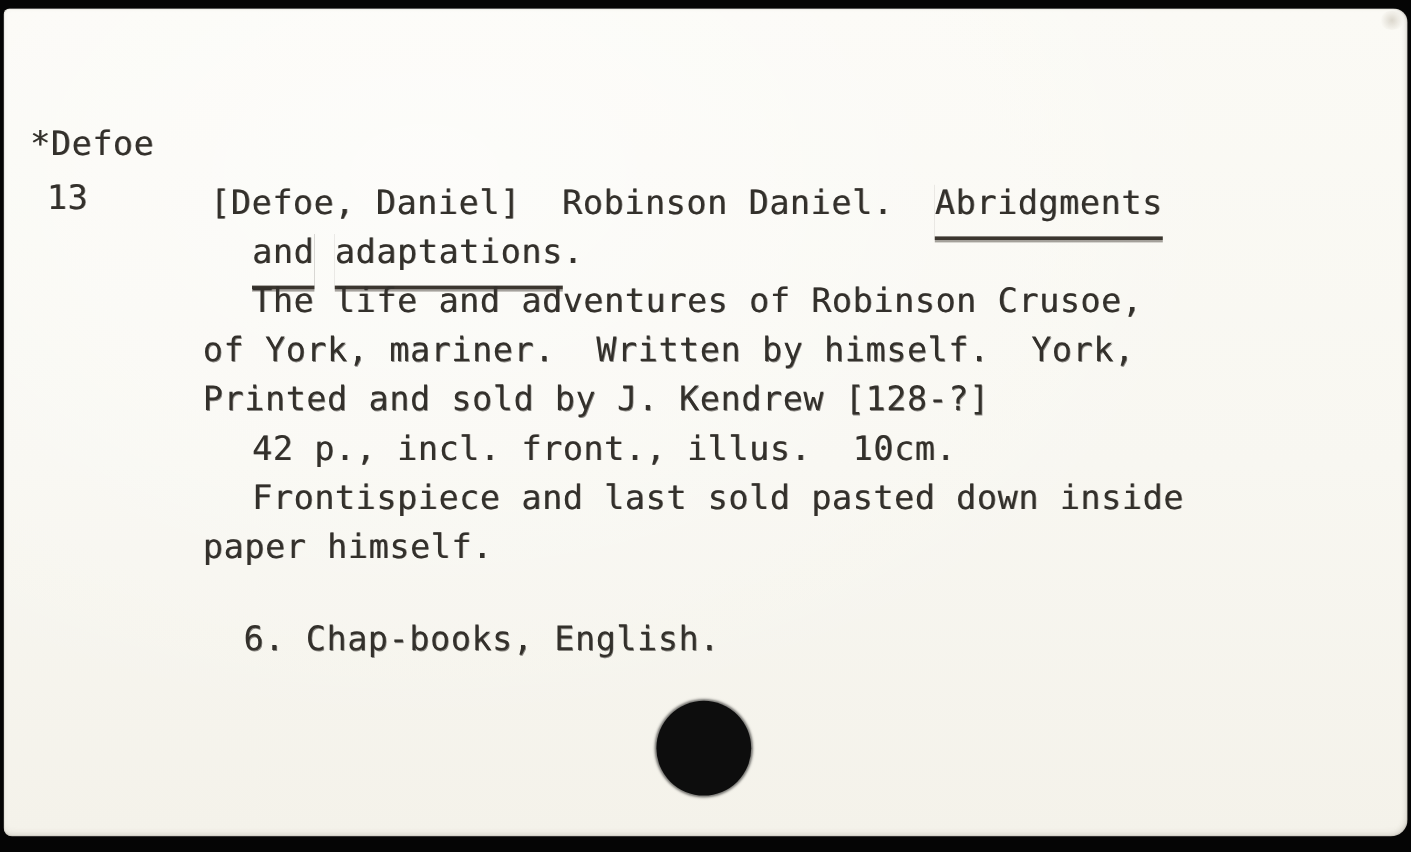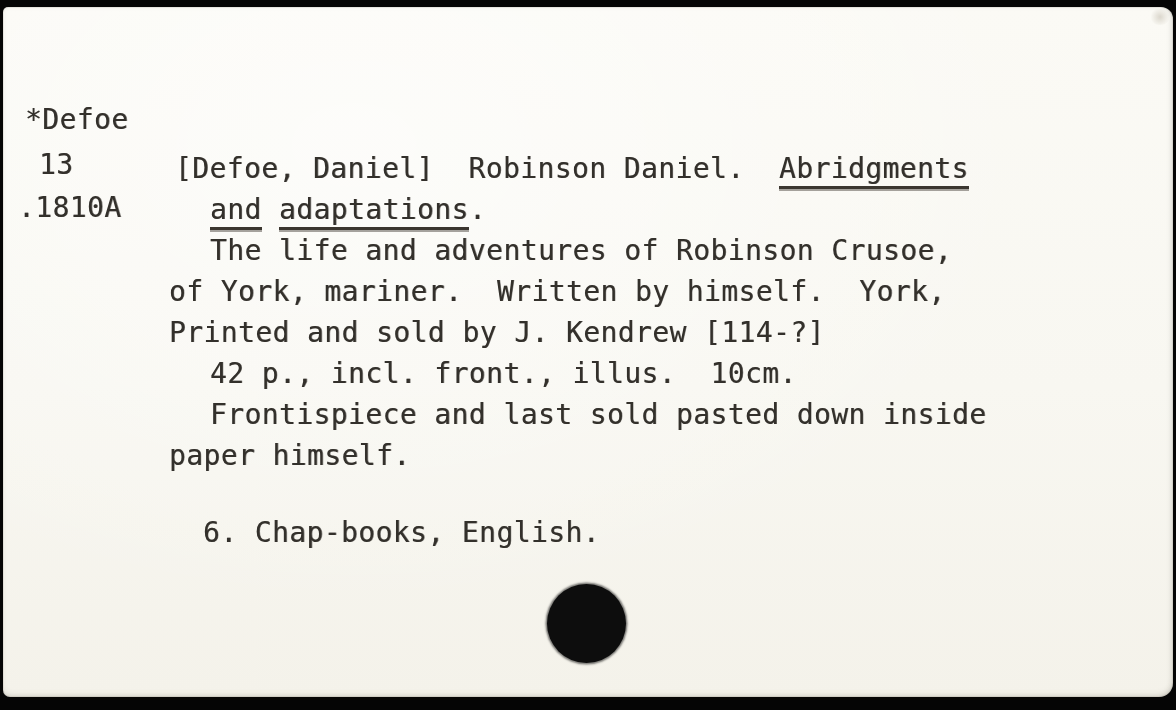--- a/index.html
+++ b/index.html
@@ -52,21 +52,21 @@
   }
   .text-line { height: 41px; line-height: 41px; }
   .ind-entry   { padding-left: 172px; }
   .ind-para    { padding-left: 207px; }
   .ind-cont    { padding-left: 166px; }
   .ind-subject { padding-left: 200px; margin-top: 36px; }
   
   .u {
     border-bottom: 3px solid #3b362f;
     box-shadow: 0 2px 0 rgba(59,54,47,0.45);
-    padding-bottom: 1px;
+    padding-bottom: 12px;
   }
   
   .hole {
     position: absolute;
     left: 544px;
     top: 577px;
     width: 79px;
     height: 79px;
     border-radius: 50%;
     background: #0d0d0d;
@@ -85,29 +85,28 @@
 </style>
 </head>
 <body>
 
 <div class="scan">
   <div class="card">
     <div class="artifact"></div>
 
     <div class="ink call-line call-1">*Defoe</div>
     <div class="ink call-line call-2">13</div>
-    <div class="ink call-line call-3">.1810A</div>
 
     <div class="text-block">
 
     <div class="ink text-line ind-entry"><span>[Defoe, Daniel]  Robinson Daniel.  </span><span class="u">Abridgments</span></div>
         <div class="ink text-line ind-para"><span class="u">and</span><span> </span><span class="u">adaptations</span><span>.</span></div>
         <div class="ink text-line ind-para"><span>The life and adventures of Robinson Crusoe,</span></div>
         <div class="ink text-line ind-cont"><span>of York, mariner.  Written by himself.  York,</span></div>
-        <div class="ink text-line ind-cont"><span>Printed and sold by J. Kendrew [114-?]</span></div>
+        <div class="ink text-line ind-cont"><span>Printed and sold by J. Kendrew [128-?]</span></div>
         <div class="ink text-line ind-para"><span>42 p., incl. front., illus.  10cm.</span></div>
         <div class="ink text-line ind-para"><span>Frontispiece and last sold pasted down inside</span></div>
         <div class="ink text-line ind-cont"><span>paper himself.</span></div>
         <div class="ink text-line ind-subject"><span>6. Chap-books, English.</span></div>
       </div>
 
     <div class="hole"></div>
   </div>
 </div>
 

